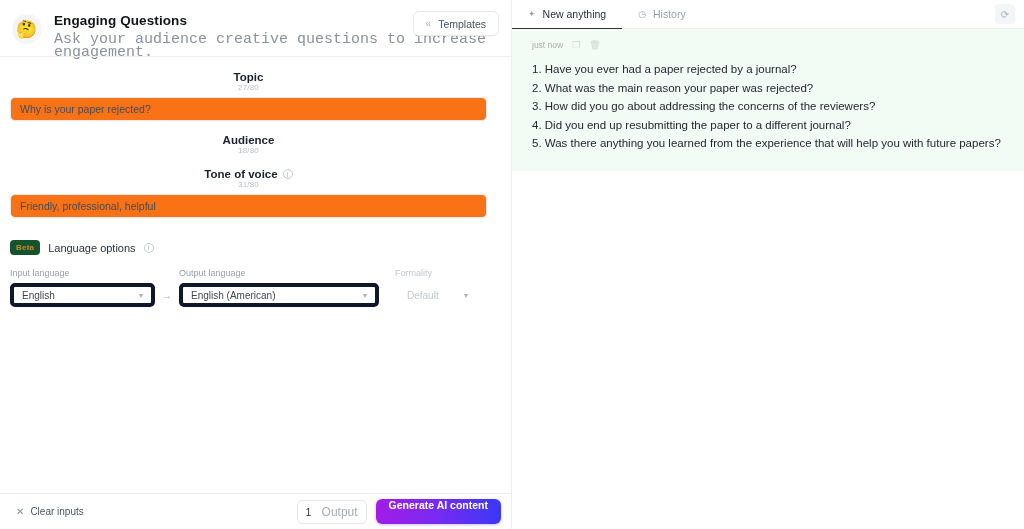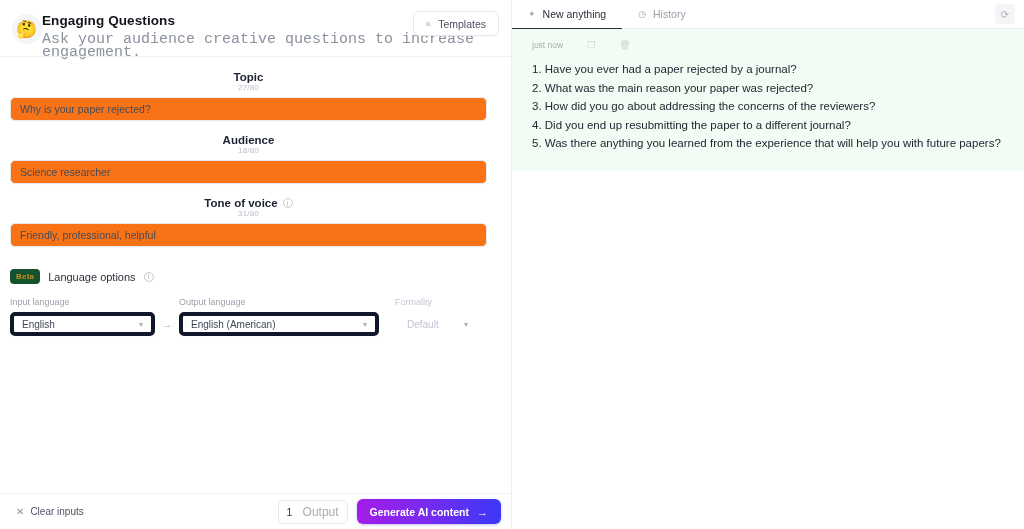--- a/index.html
+++ b/index.html
@@ -25,21 +25,21 @@
     padding: 13px 14px 0 12px;
     height: 56px;
   }
   .hdr-emoji {
     width: 30px; height: 30px; border-radius: 50%;
     background: #f4f5f7;
     display: flex; align-items: center; justify-content: center;
     font-size: 17px; line-height: 1; flex: none;
     margin-top: 1px;
   }
-  .hdr-txt { }
+  .hdr-txt { margin-left: 12px; }
   .hdr-title {
     font-size: 13.5px; font-weight: bold; color: #12141a;
     letter-spacing: .1px; line-height: 16px;
   }
   .hdr-sub {
     font-size: 15px; color: #8b919d; margin-top: 4px; line-height: 13px; font-family: Liberation Mono, monospace;
   }
 
   .tpl-btn {
     position: absolute; top: 11px; right: 12px;
@@ -134,20 +134,21 @@
   .outnum { font-size: 10.5px; color: #2b313d; }
   .outlbl { font-size: 12px; color: #a6acb6; margin-left: auto; }
   .gen-btn {
     height: 25px; border-radius: 6px; border: none;
     background: linear-gradient(90deg, #a21ce8 0%, #7b2af0 45%, #3b38f5 100%);
     color: #fff; font-size: 10.5px; font-weight: bold;
     display: flex; align-items: center; gap: 8px;
     padding: 0 13px; cursor: pointer;
     font-family: "Liberation Sans", sans-serif;
     box-shadow: 0 1px 3px rgba(90,40,220,.3);
+    flex-direction: column;
   }
   .gen-arrow { font-size: 11px; }
 
   
   .right {
     width: 512px; height: 529px; background: #fff;
     display: flex; flex-direction: column; position: relative;
   }
   .tabs {
     height: 29px; display: flex; align-items: stretch;
@@ -169,21 +170,21 @@
     width: 20px; height: 20px; border-radius: 4px;
     background: #f4f5f7; display: flex; align-items: center;
     justify-content: center; cursor: pointer;
     color: #aab0ba; font-size: 10px;
   }
 
   .outcard {
     background: #f3fbf5; padding: 11px 20px 16px 20px;
     flex: none;
   }
-  .out-meta { display: flex; align-items: center; gap: 24px; margin-bottom: 12px; }
+  .out-meta { display: flex; align-items: center; gap: 9px; margin-bottom: 12px; }
   .out-time { font-size: 8.5px; color: #a9b0a9; }
   .out-ic { font-size: 9px; color: #cdd6cd; cursor: pointer; line-height: 1; }
   .out-list { list-style: none; }
   .out-list li {
     font-size: 11.5px; color: #222831; line-height: 15px;
     margin-bottom: 3.5px; white-space: nowrap;
   }
 </style>
 </head>
 <body>
@@ -215,21 +216,20 @@
           <div class="fcount">27/80</div>
         </div>
         <input class="finput" value="Why is your paper rejected?" style="">
       </div>
 
       <div class="field">
         <div class="flabel-row">
           <div class="flabel">Audience</div>
           <div class="fcount">18/80</div>
         </div>
-        <input class="finput" value="Science researcher" style="">
       </div>
 
       <div class="field">
         <div class="flabel-row">
           <div class="flabel">
             <span>Tone of voice</span>
             <span class="info-i">i</span>
           </div>
           <div class="fcount">31/80</div>
         </div>

